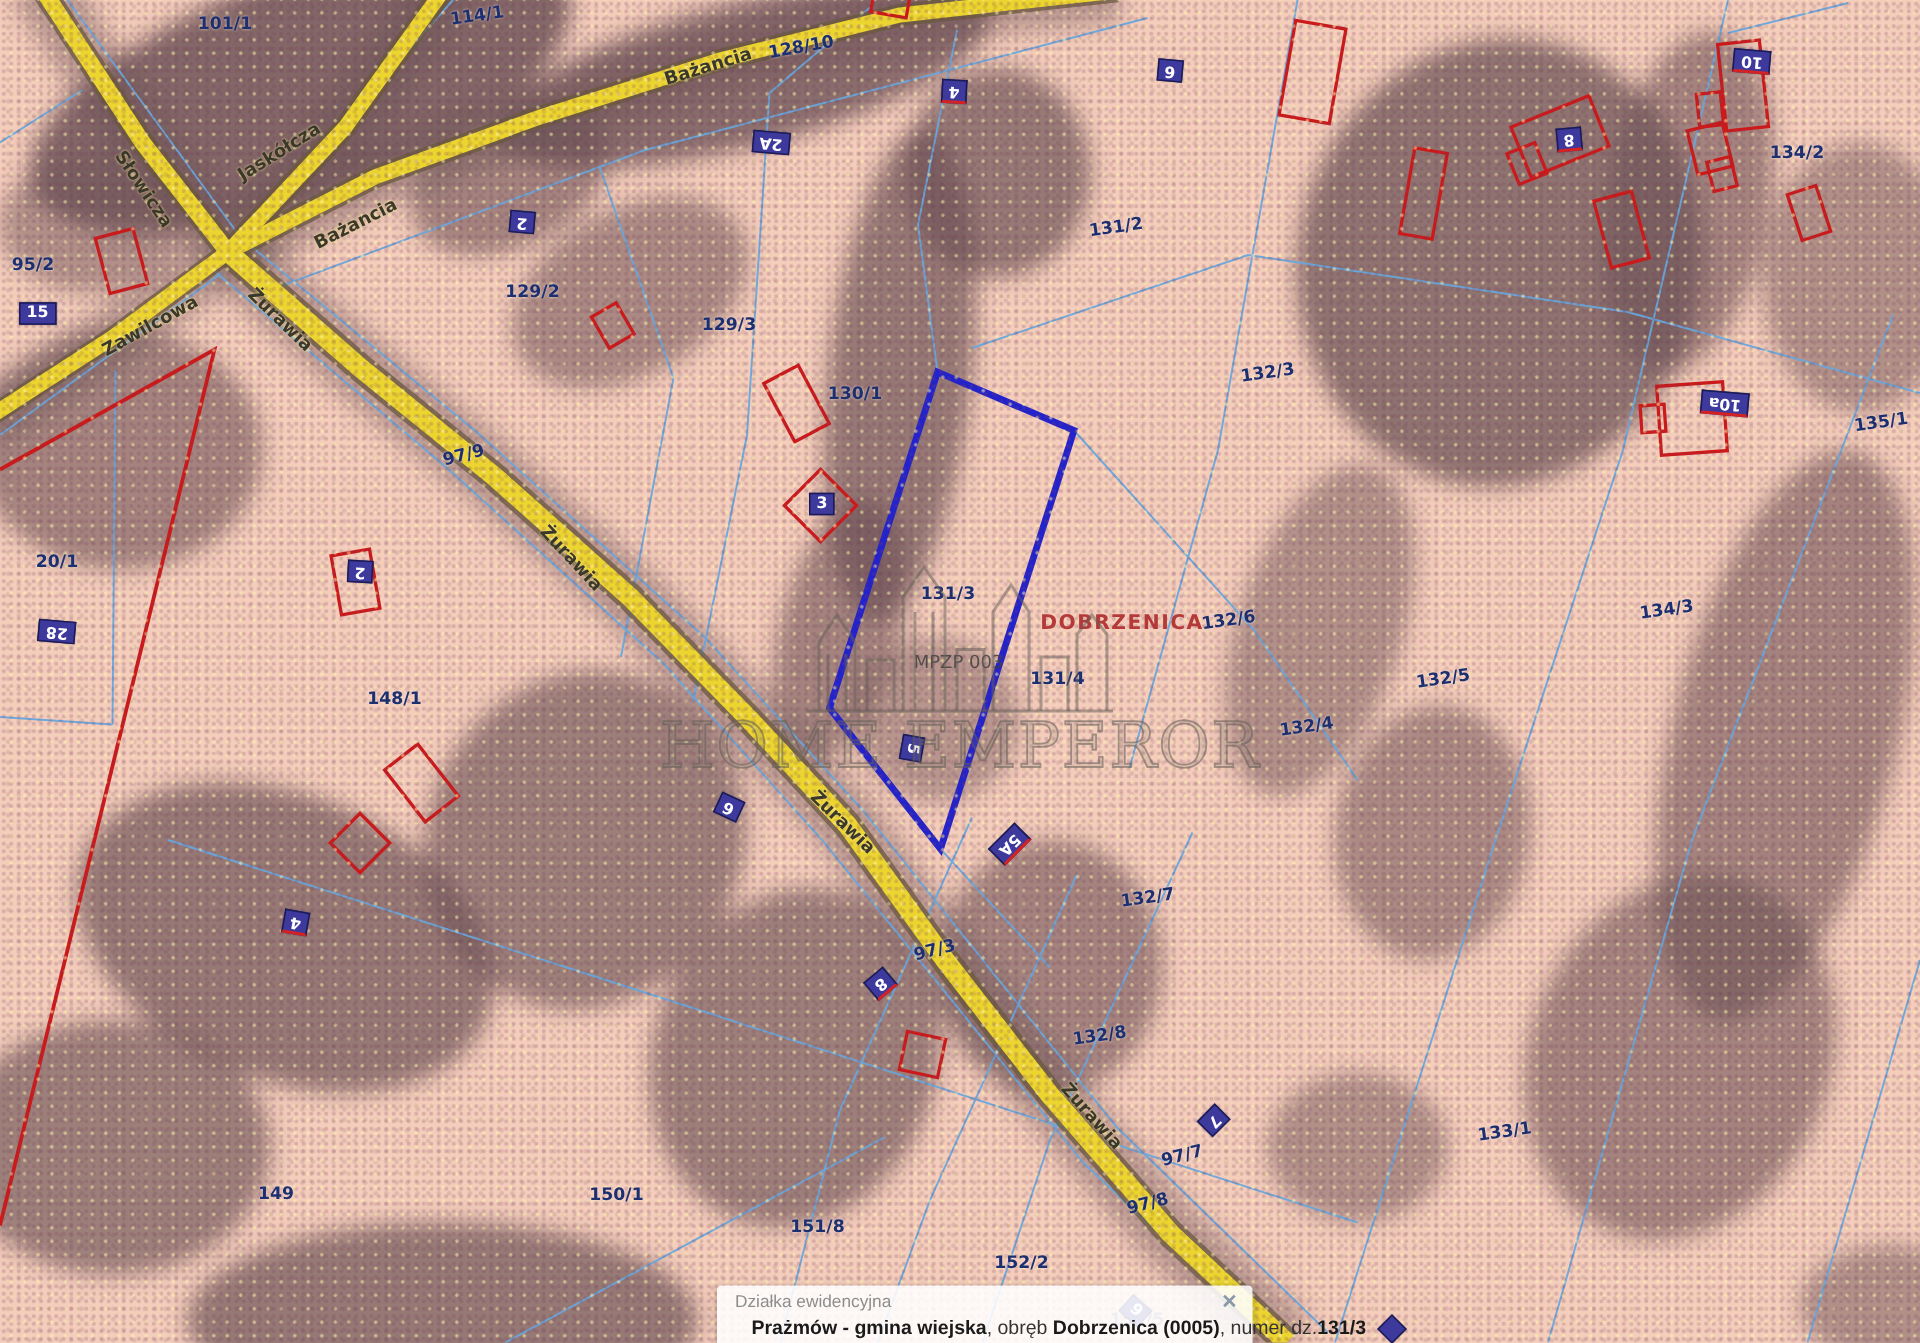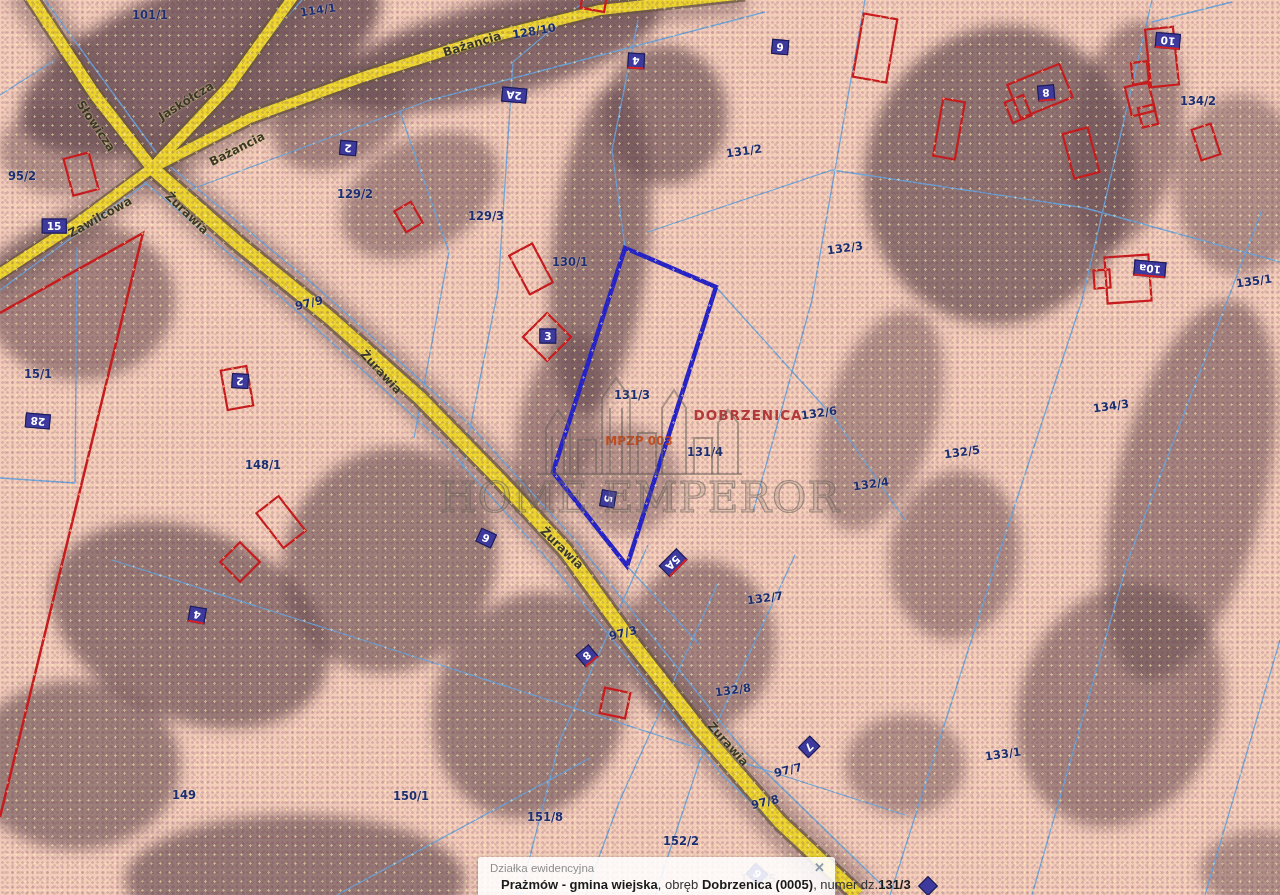--- a/index.html
+++ b/index.html
@@ -18,21 +18,21 @@
     text-shadow:0 0 2px rgba(250,230,215,.75);transform-origin:center;}
   .plabel.faint{opacity:.55;}
   .slabel{position:absolute;color:#3a382a;font-size:12px;font-weight:bold;white-space:nowrap;
     text-shadow:0 0 2px rgba(246,228,150,.9);transform-origin:center;}
   .badge{position:absolute;background:#3e3a9d;color:#fff;font-size:10.5px;font-weight:bold;
     line-height:13px;padding:0 4px;border:1px solid #1b1b55;white-space:nowrap;transform-origin:center;
     box-shadow:0 0 1px rgba(0,0,0,.4);}
   .badge.rededge{border-top:2px solid #d42222;}
   .badge.empty{width:8px;height:12px;padding:0 2px;}
   .arealabel{position:absolute;color:#b43a3a;font-size:13.5px;font-weight:bold;letter-spacing:1px;white-space:nowrap;}
-  .planlabel{position:absolute;color:#c2410c;font-size:12px;font-weight:bold;white-space:nowrap;opacity:.85;}
+  .planlabel{position:absolute;color:#404040;font-size:12px;font-weight:normal;white-space:nowrap;opacity:.85;}
   #watermark{position:absolute;left:0;top:0;width:100%;height:100%;z-index:4;pointer-events:none;}
   #wm-text{position:absolute;left:640px;top:497px;transform:translate(-50%,-50%);
     font-family:"DejaVu Serif",serif;font-size:42px;letter-spacing:1px;white-space:nowrap;
     color:rgba(130,120,112,0.18);-webkit-text-stroke:1.2px rgba(100,94,88,0.55);}
   #popup{position:absolute;left:478px;top:857px;width:357px;height:48px;z-index:5;
     background:rgba(255,255,255,0.88);border-radius:3px;box-shadow:0 1px 5px rgba(0,0,0,.3);
     padding:5px 10px 0 12px;box-sizing:border-box;font-family:"Liberation Sans",sans-serif;}
   #popup .titlerow{display:flex;justify-content:space-between;align-items:flex-start;}
   #popup .title{color:#8d8d8d;font-size:11.5px;}
   #popup .close{color:#8a98a8;font-size:13px;font-weight:bold;cursor:pointer;line-height:12px;}
@@ -166,35 +166,35 @@
       <div class="plabel" style="left: 744px; top: 151px; transform: translate(-50%, -50%) rotate(-8deg);">131/2</div>
       <div class="plabel" style="left: 845px; top: 248px; transform: translate(-50%, -50%) rotate(-8deg);">132/3</div>
       <div class="plabel" style="left: 1198px; top: 101px; transform: translate(-50%, -50%) rotate(0deg);">134/2</div>
       <div class="plabel" style="left: 1254px; top: 281px; transform: translate(-50%, -50%) rotate(-8deg);">135/1</div>
       <div class="plabel" style="left: 1111px; top: 406px; transform: translate(-50%, -50%) rotate(-8deg);">134/3</div>
       <div class="plabel" style="left: 819px; top: 413px; transform: translate(-50%, -50%) rotate(-8deg);">132/6</div>
       <div class="plabel" style="left: 962px; top: 452px; transform: translate(-50%, -50%) rotate(-8deg);">132/5</div>
       <div class="plabel" style="left: 871px; top: 484px; transform: translate(-50%, -50%) rotate(-8deg);">132/4</div>
       <div class="plabel" style="left: 632px; top: 395px; transform: translate(-50%, -50%) rotate(0deg);">131/3</div>
       <div class="plabel" style="left: 705px; top: 452px; transform: translate(-50%, -50%) rotate(0deg);">131/4</div>
-      <div class="plabel" style="left: 38px; top: 374px; transform: translate(-50%, -50%) rotate(0deg);">15/1</div>
+      <div class="plabel" style="left: 38px; top: 374px; transform: translate(-50%, -50%) rotate(0deg);">20/1</div>
       <div class="plabel" style="left: 263px; top: 465px; transform: translate(-50%, -50%) rotate(0deg);">148/1</div>
       <div class="plabel" style="left: 309px; top: 303px; transform: translate(-50%, -50%) rotate(-14deg);">97/9</div>
       <div class="plabel" style="left: 623px; top: 633px; transform: translate(-50%, -50%) rotate(-14deg);">97/3</div>
       <div class="plabel" style="left: 765px; top: 598px; transform: translate(-50%, -50%) rotate(-8deg);">132/7</div>
       <div class="plabel" style="left: 733px; top: 690px; transform: translate(-50%, -50%) rotate(-8deg);">132/8</div>
       <div class="plabel" style="left: 788px; top: 770px; transform: translate(-50%, -50%) rotate(-14deg);">97/7</div>
       <div class="plabel" style="left: 765px; top: 802px; transform: translate(-50%, -50%) rotate(-14deg);">97/8</div>
       <div class="plabel" style="left: 545px; top: 817px; transform: translate(-50%, -50%) rotate(0deg);">151/8</div>
       <div class="plabel" style="left: 681px; top: 841px; transform: translate(-50%, -50%) rotate(0deg);">152/2</div>
       <div class="plabel" style="left: 184px; top: 795px; transform: translate(-50%, -50%) rotate(0deg);">149</div>
       <div class="plabel" style="left: 411px; top: 796px; transform: translate(-50%, -50%) rotate(0deg);">150/1</div>
       <div class="plabel" style="left: 1003px; top: 754px; transform: translate(-50%, -50%) rotate(-8deg);">133/1</div>
       <div class="plabel faint" style="left: 758px; top: 879px; transform: translate(-50%, -50%) rotate(0deg);">152/5</div>
-      <div class="badge" style="left: 25px; top: 226px; transform: translate(-50%, -50%) rotate(0deg); margin-left: 29px;">15</div>
+      <div class="badge" style="left: 25px; top: 209px; transform: translate(-50%, -50%) rotate(0deg);">15</div>
       <div class="badge" style="left: 348px; top: 148px; transform: translate(-50%, -50%) rotate(185deg);">2</div>
       <div class="badge" style="left: 514px; top: 95px; transform: translate(-50%, -50%) rotate(185deg);">2A</div>
       <div class="badge rededge" style="left: 636px; top: 61px; transform: translate(-50%, -50%) rotate(183deg);">4</div>
       <div class="badge" style="left: 780px; top: 47px; transform: translate(-50%, -50%) rotate(185deg);">6</div>
       <div class="badge rededge" style="left: 1046px; top: 93px; transform: translate(-50%, -50%) rotate(175deg);">8</div>
       <div class="badge rededge" style="left: 1168px; top: 41px; transform: translate(-50%, -50%) rotate(185deg);">10</div>
       <div class="badge rededge" style="left: 1150px; top: 269px; transform: translate(-50%, -50%) rotate(185deg);">10a</div>
       <div class="badge" style="left: 548px; top: 336px; transform: translate(-50%, -50%) rotate(0deg);">3</div>
       <div class="badge" style="left: 38px; top: 421px; transform: translate(-50%, -50%) rotate(185deg);">28</div>
       <div class="badge" style="left: 240px; top: 381px; transform: translate(-50%, -50%) rotate(183deg);">2</div>

